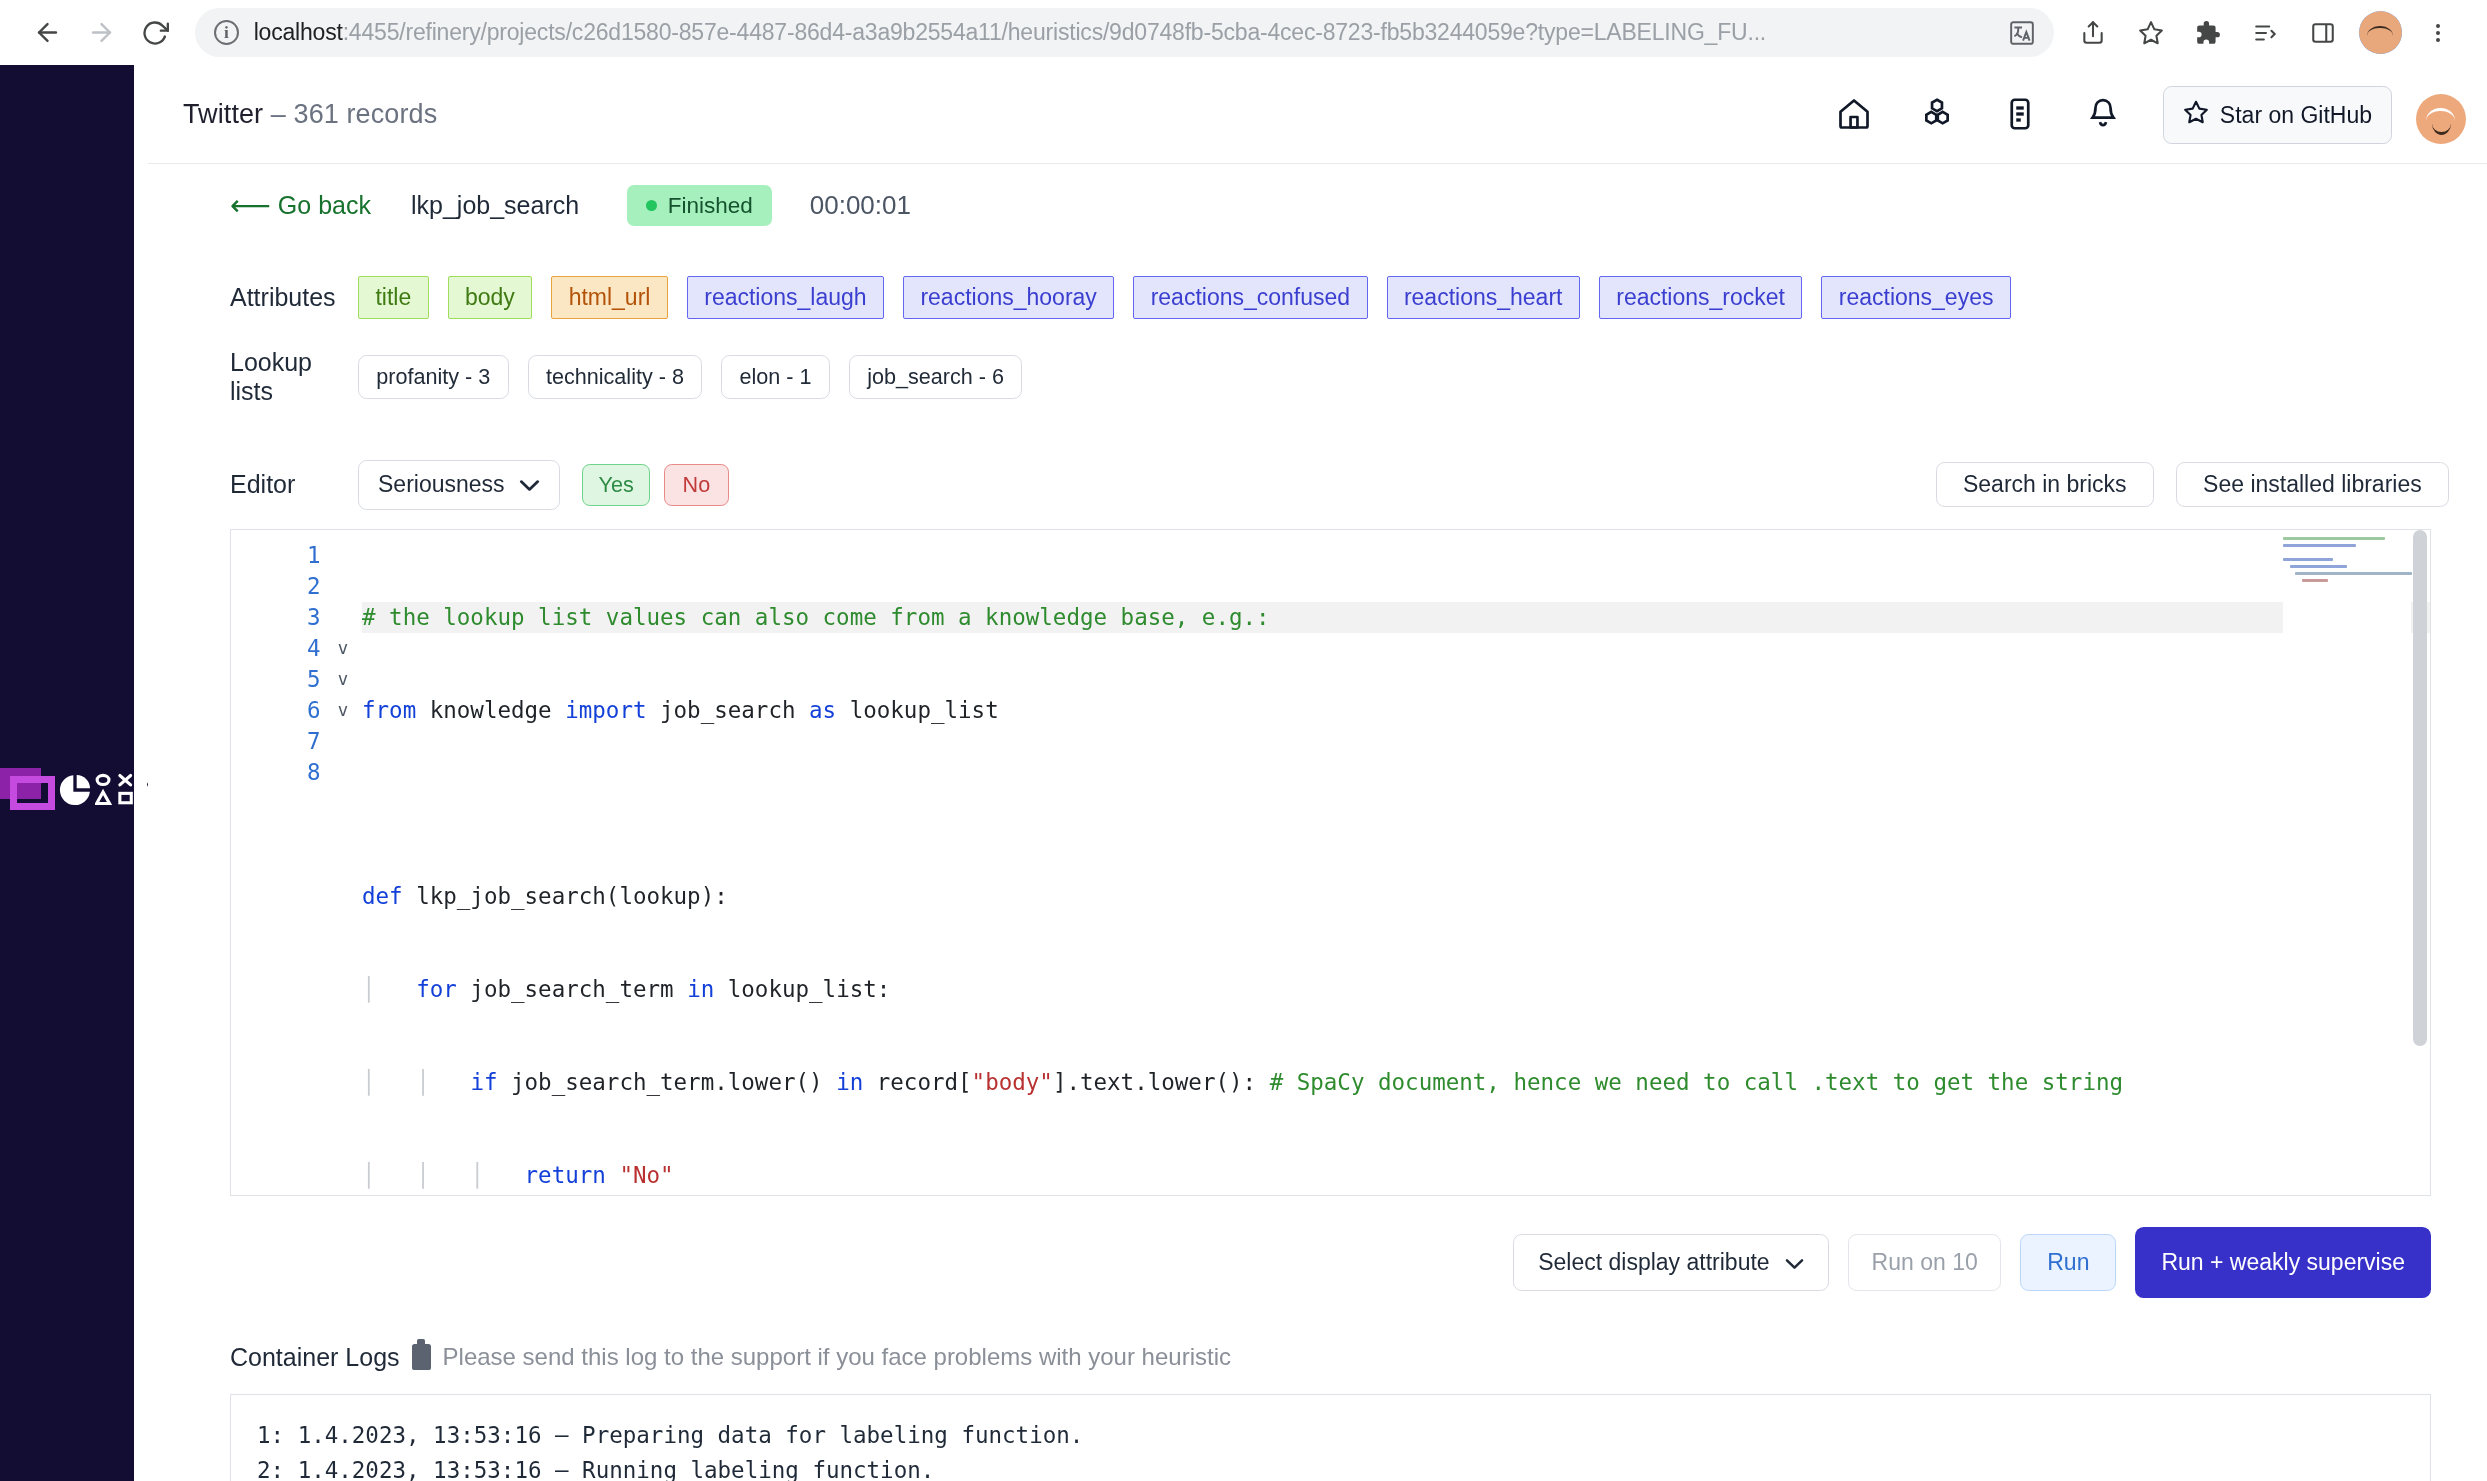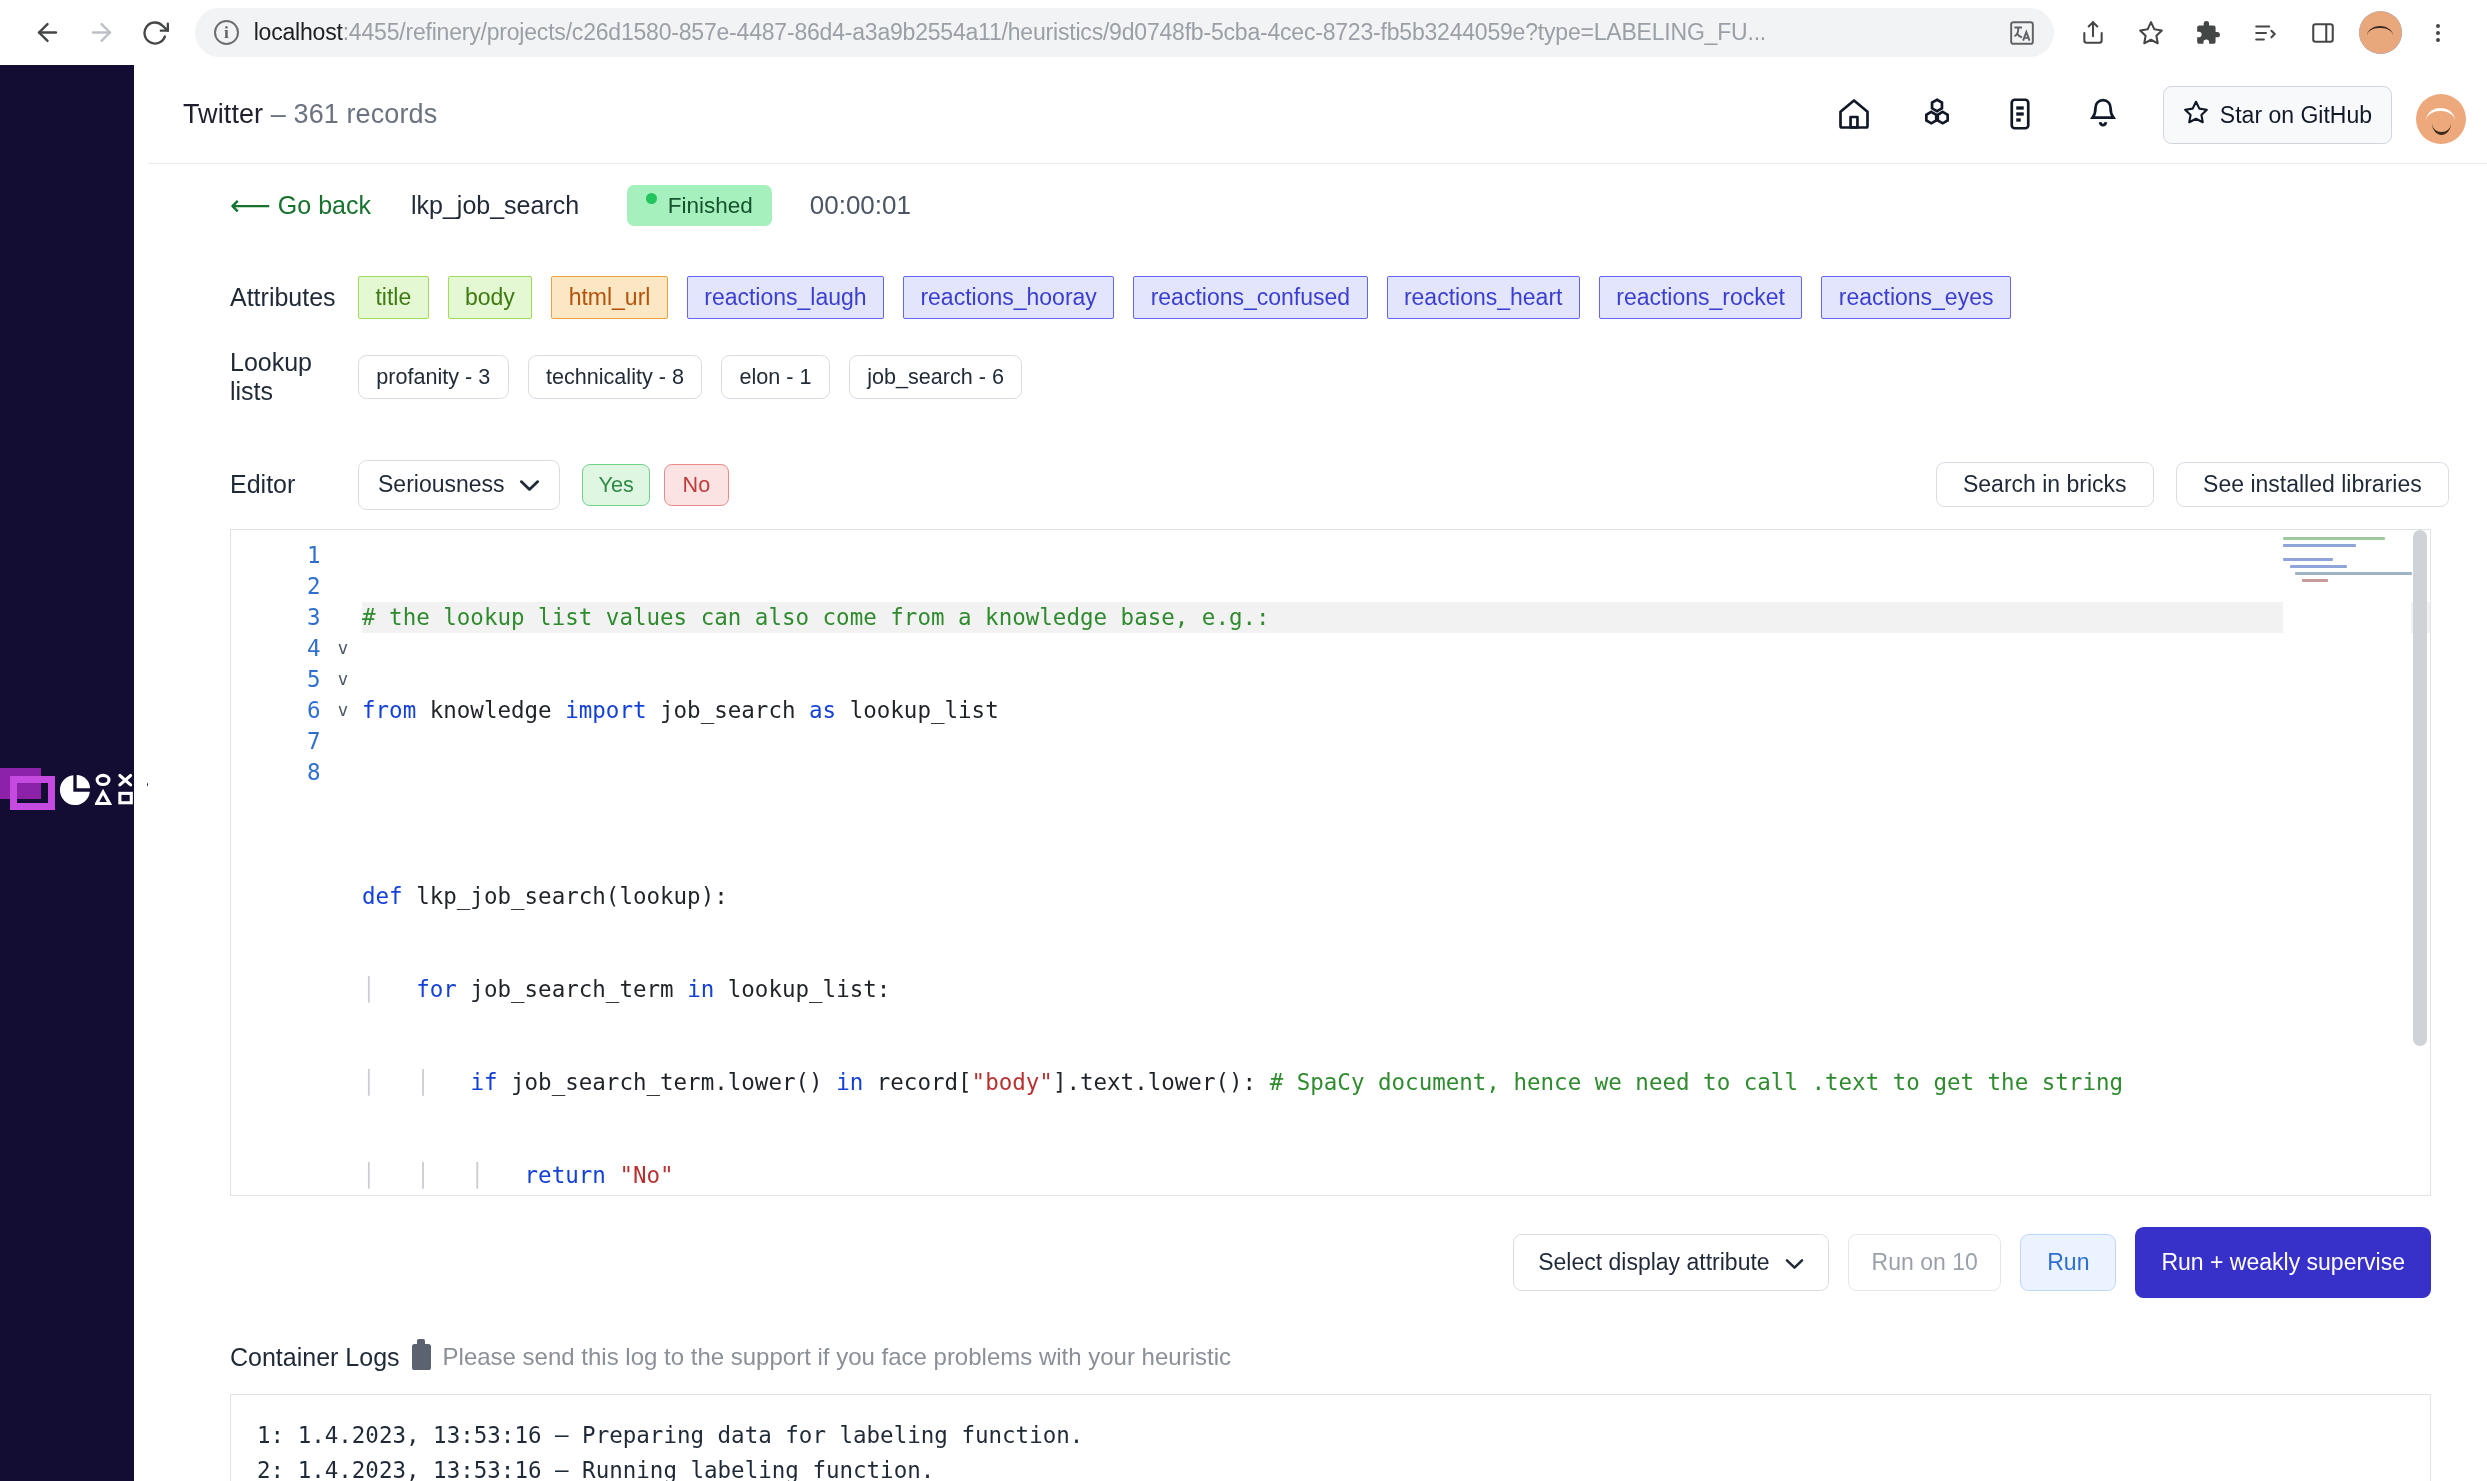--- a/index.html
+++ b/index.html
@@ -208,21 +208,21 @@
     color: #16722c; font-size: 25px;
     margin-left: 47px;
   }
   .goback .arrow { font-size: 28.5px; line-height: 1; }
   .hname { font-size: 25px; color: #1f2937; margin-left: 40px; }
   .pill-finished {
     margin-left: 48px;
     background: #a6f0bd; color: #14532d;
     border-radius: 7px; padding: 7.8px 19px;
     font-size: 22.5px;
-    display:flex;align-items:flex-start;gap:10.4px;
+    display:flex;align-items:center;gap:10.4px;
   }
   .pill-finished .dot {
     width: 11.2px;height:11.2px;border-radius:50%;background:#22c55e;
   }
   .timer { margin-left: 38px; font-size: 26px; color: #4b5563; }
 
   
   .row-attrs, .row-lookups, .row-editor {
     display: flex; align-items: center;
     padding-left: 47px;

